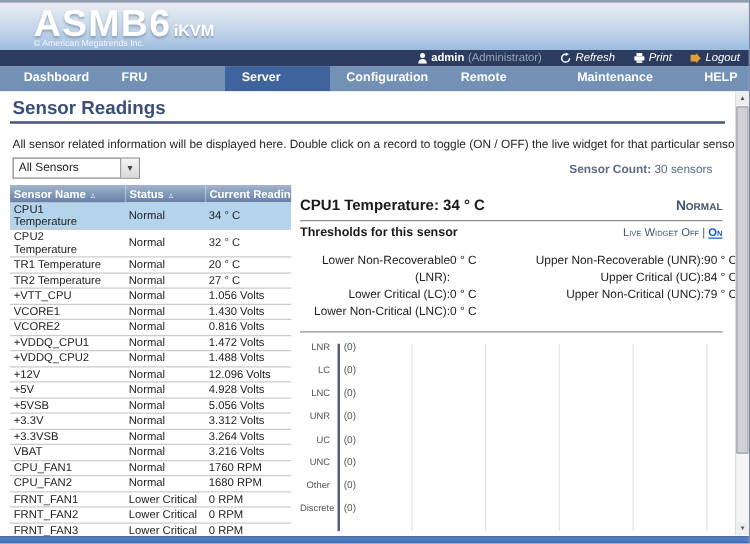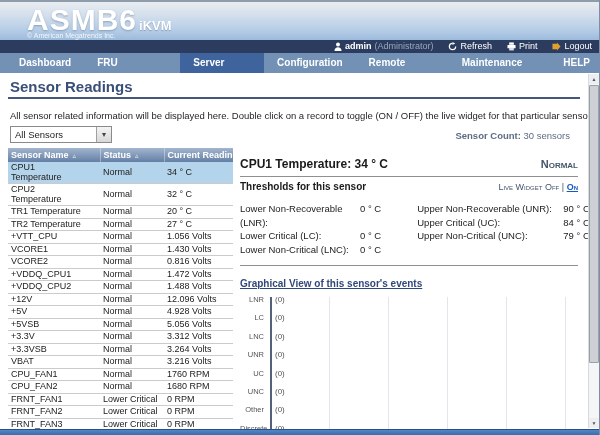--- a/index.html
+++ b/index.html
@@ -16,21 +16,21 @@
   .logo-sub{font-size:13px;font-weight:bold;margin-left:2px;text-shadow:0 1px 1px rgba(90,110,140,.5);}
   .logo-copy{font-size:7px;margin-top:-5px;color:#f2f6fa;}
 
   
   .adminbar{position:absolute;left:0;top:40px;width:600px;height:13px;background:#2b3c5f;
     display:flex;justify-content:flex-end;align-items:center;gap:15px;padding-right:8px;
     color:#fff;font-size:9px;line-height:13px;}
   .adminbar .chip{display:flex;align-items:center;gap:3px;white-space:nowrap;}
   .adminbar b{font-weight:bold;}
   .role{color:#9aa6ba;}
-  .act{cursor:pointer;}
+  .act{cursor:pointer;font-style:italic;}
 
   
   .nav{position:absolute;left:0;top:53px;width:600px;height:20px;background:#7291b5;
     display:flex;align-items:stretch;color:#fff;font-size:10px;font-weight:bold;padding-left:6px;}
   .nav-items{display:flex;}
   .nav-item{padding:0 13px;line-height:20px;cursor:pointer;}
   .nav-item.active{background:#3f639c;}
   .nav-help{margin-left:auto;padding-right:10px;line-height:20px;cursor:pointer;padding-left:28px;}
 
   
@@ -62,21 +62,21 @@
   .detail{position:absolute;left:240px;top:84px;width:338px;}
   .detail-title-row{display:flex;align-items:baseline;}
   .detail-title{font-size:12px;font-weight:bold;color:#1a1a1a;}
   .detail-state{margin-left:auto;font-variant:small-caps;font-weight:bold;font-size:11px;color:#44566b;}
   .d-rule{border:none;border-top:1px solid #909090;margin:5px 0 4px 0;}
   .thr-head{display:flex;align-items:baseline;margin-bottom:10px;}
   .thr-heading{font-size:10px;font-weight:bold;color:#1a1a1a;}
   .live-widget{margin-left:auto;font-variant:small-caps;font-size:9px;color:#44566b;}
   .live-widget .on{color:#1659c5;font-weight:bold;text-decoration:underline;cursor:pointer;}
   .thr-grid{display:flex;}
-  .thr-col{flex:1;}
+  .thr-col{flex:1;text-align:right;}
   .thr-row{display:flex;font-size:9.5px;color:#222;line-height:13.5px;}
   .thr-row .lbl{width:120px;}
   .thr-col.upper .lbl{width:146px;}
   .thr-row .val{white-space:nowrap;}
   .thr-col.upper{padding-left:36px;}
   .d-rule2{border:none;border-top:1px solid #909090;margin:9px 0 7px 0;}
   .graph-link{font-size:10px;font-weight:bold;color:#31487a;text-decoration:underline;cursor:pointer;display:inline-block;margin-bottom:6px;}
 
   
   .chart{position:relative;width:338px;height:152px;overflow:hidden;}
@@ -329,21 +329,20 @@
               <span class="lbl">Upper Critical (UC):</span>
               <span class="val">84 ° C</span>
             </div>
             <div class="thr-row">
               <span class="lbl">Upper Non-Critical (UNC):</span>
               <span class="val">79 ° C</span>
             </div>
           </div>
       </div>
       <hr class="d-rule2">
-      <span class="graph-link">Graphical View of this sensor's events</span>
 
       <div class="chart">
         <div class="chart-axis"></div>
         <div>
             <div class="chart-row">
               <span class="chart-label">LNR</span>
               <span class="chart-count">(0)</span>
             </div>
             <div class="chart-row">
               <span class="chart-label">LC</span>

